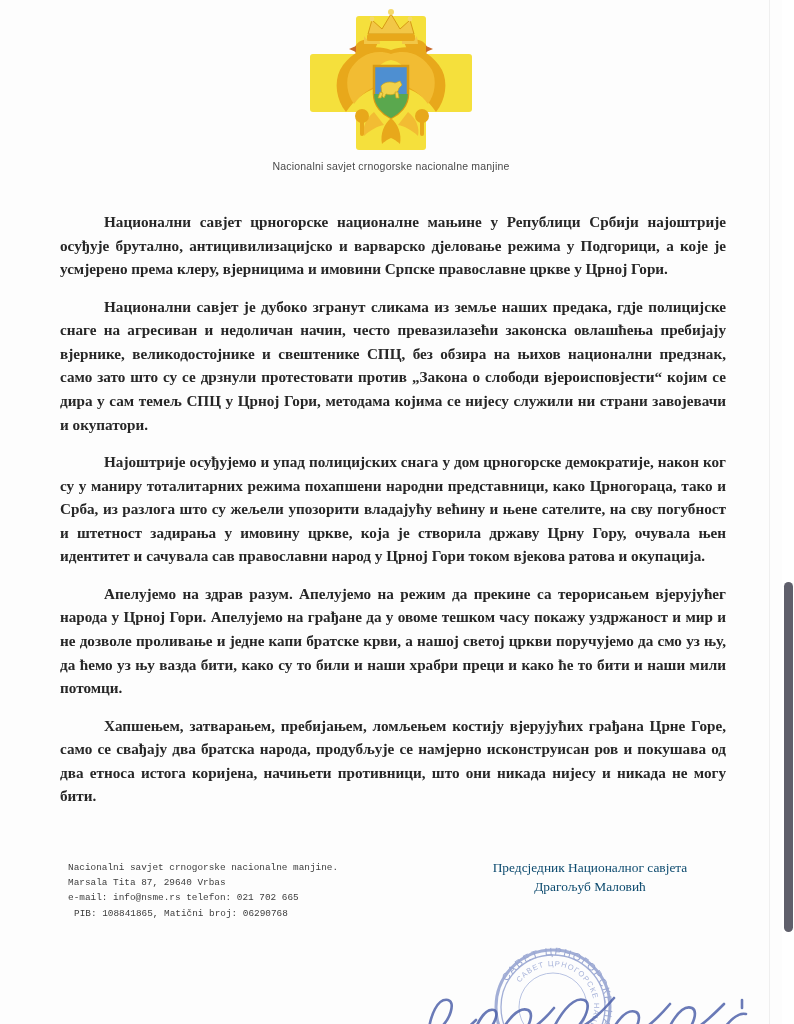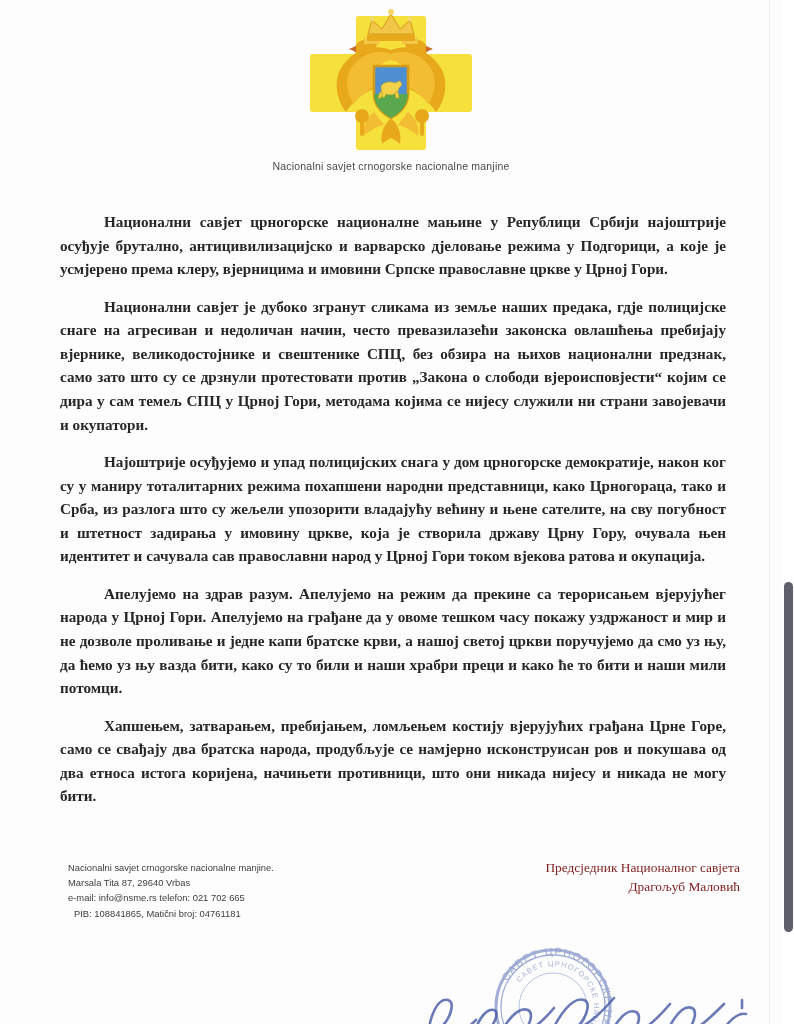--- a/index.html
+++ b/index.html
@@ -67,38 +67,38 @@
   #letter-footer {
     position: absolute;
     left: 0; right: 0;
     top: 856px;
     height: 168px;
   }
   #contact-block {
     position: absolute;
     left: 68px;
     top: 4px;
-    font-family: Liberation Sans, sans-serif;
+    font-family: Liberation Mono, monospace;
     font-size: 9.4px;
     line-height: 1.62;
     color: #3d3d3d;
     filter: blur(.3px);
   }
   #contact-block div { white-space: nowrap; }
   #contact-pib { padding-left: 6px; }
 
   #signature-block {
     position: absolute;
     left: 440px;
     top: 2px;
     width: 300px;
-    text-align: right;
+    text-align: center;
     font-size: 13.4px;
     line-height: 1.42;
-    color: #7f1d1d;
+    color: #0c4a6e;
     filter: blur(.2px);
   }
 
   
   #stamp-area {
     position: absolute;
     left: 420px;
     top: 78px;
     width: 340px;
     height: 90px;
@@ -236,21 +236,21 @@
     <p>Апелујемо на здрав разум. Апелујемо на режим да прекине са терорисањем вјерујућег народа у Црној Гори. Апелујемо на грађане да у овоме тешком часу покажу уздржаност и мир и не дозволе проливање и једне капи братске крви, а нашој светој цркви поручујемо да смо уз њу, да ћемо уз њу вазда бити, како су то били и наши храбри преци и како ће то бити и наши мили потомци.</p>
     <p>Хапшењем, затварањем, пребијањем, ломљењем костију вјерујућих грађана Црне Горе, само се свађају два братска народа, продубљује се намјерно исконструисан ров и покушава од два етноса истога коријена, начињети противници, што они никада нијесу и никада не могу бити.</p>
   </div>
 
   <div id="letter-footer">
 
     <div id="contact-block">
       <div>Nacionalni savjet crnogorske nacionalne manjine.</div>
       <div>Marsala Tita 87, 29640 Vrbas</div>
       <div>e-mail: info@nsme.rs telefon: 021 702 665</div>
-      <div id="contact-pib">PIB: 108841865, Matični broj: 04761181</div>
+      <div id="contact-pib">PIB: 108841865, Matični broj: 06290768</div>
     </div>
 
     <div id="signature-block">
       <div>Предсједник Националног савјета</div>
       <div>Драгољуб Маловић</div>
     </div>
 
     <div id="stamp-area">
 
       <div id="official-stamp">

